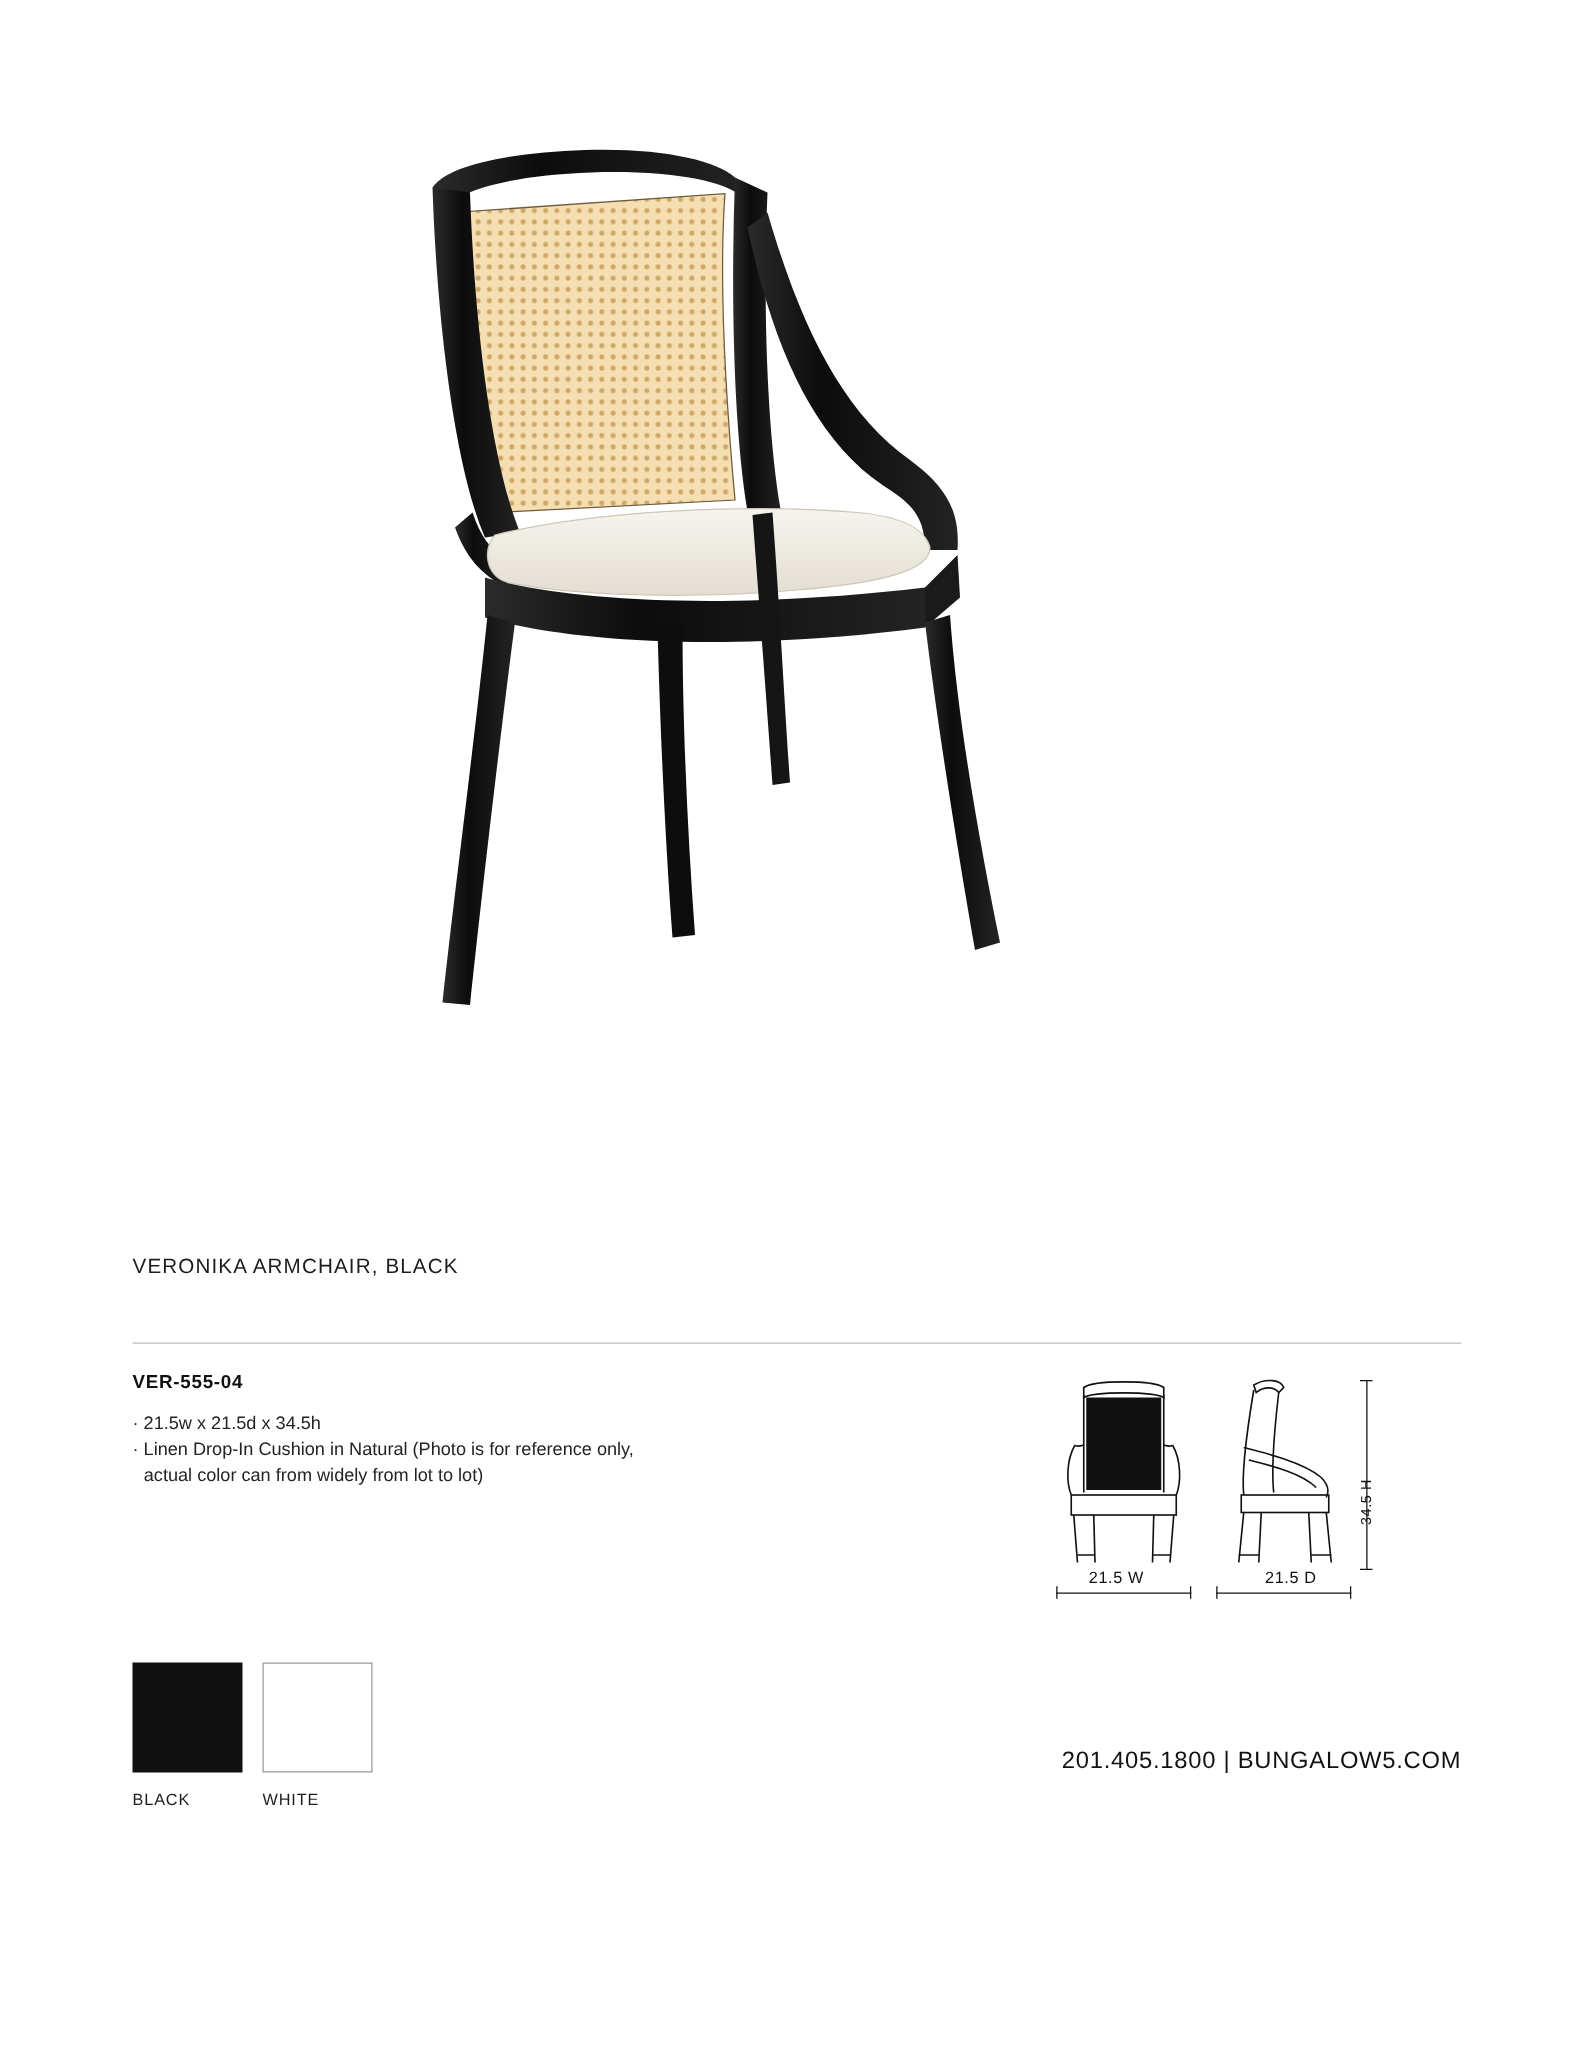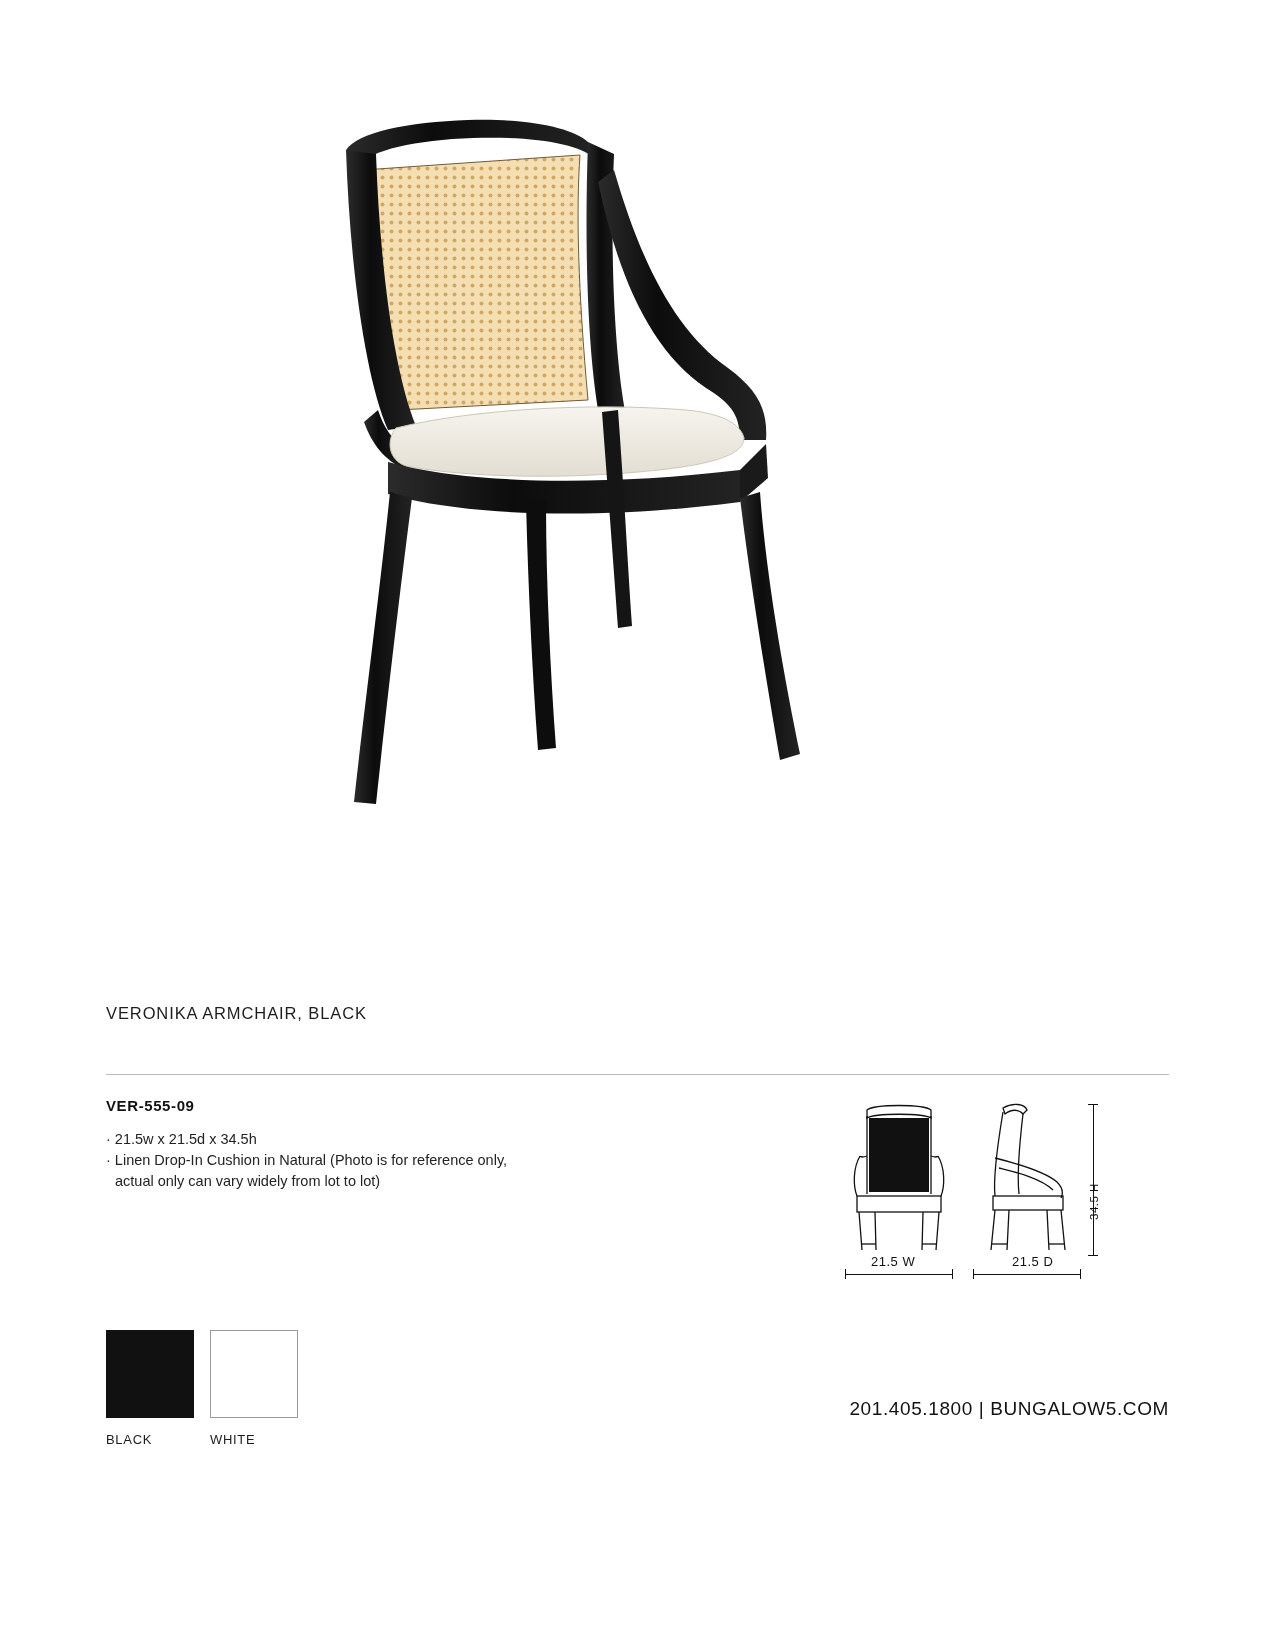--- a/index.html
+++ b/index.html
@@ -226,26 +226,26 @@
     <path d="M452 388 C 462 470, 478 570, 492 650 L 512 644 C 496 566, 478 466, 472 382 Z" fill="url(#blackGrad)"></path>
 
     <path d="M238 392 C 240 470, 244 560, 250 640 L 268 638 C 262 556, 258 468, 258 390 Z" fill="#0d0d0d"></path>
 
     <path d="M330 300 C 336 380, 340 460, 344 516 L 330 518 C 326 462, 320 382, 314 302 Z" fill="#151515"></path>
   </svg>
 </div>
 
 <div class="product-title">VERONIKA ARMCHAIR, BLACK</div>
 <div class="divider"></div>
-<div class="sku">VER-555-09</div>
+<div class="sku">VER-555-04</div>
 
 <div class="specs">
   <div>· 21.5w x 21.5d x 34.5h</div>
   <div>· Linen Drop-In Cushion in Natural (Photo is for reference only,</div>
-  <div class="cont">actual only can vary widely from lot to lot)</div>
+  <div class="cont">actual color can from widely from lot to lot)</div>
 </div>
 
 <div class="dims">
 
   <svg width="110" height="160" viewBox="0 0 110 160" style="position:absolute; left:0; top:0;">
     <g fill="none" stroke="#111" stroke-width="1.3">
       <path d="M22 12 C 30 6, 78 6, 86 12 L 86 20 C 78 15, 30 15, 22 20 Z"></path>
       <path d="M22 18 L 22 96"></path>
       <path d="M86 18 L 86 96"></path>
       <path d="M15 58 C 8 70, 8 88, 12 98"></path>

